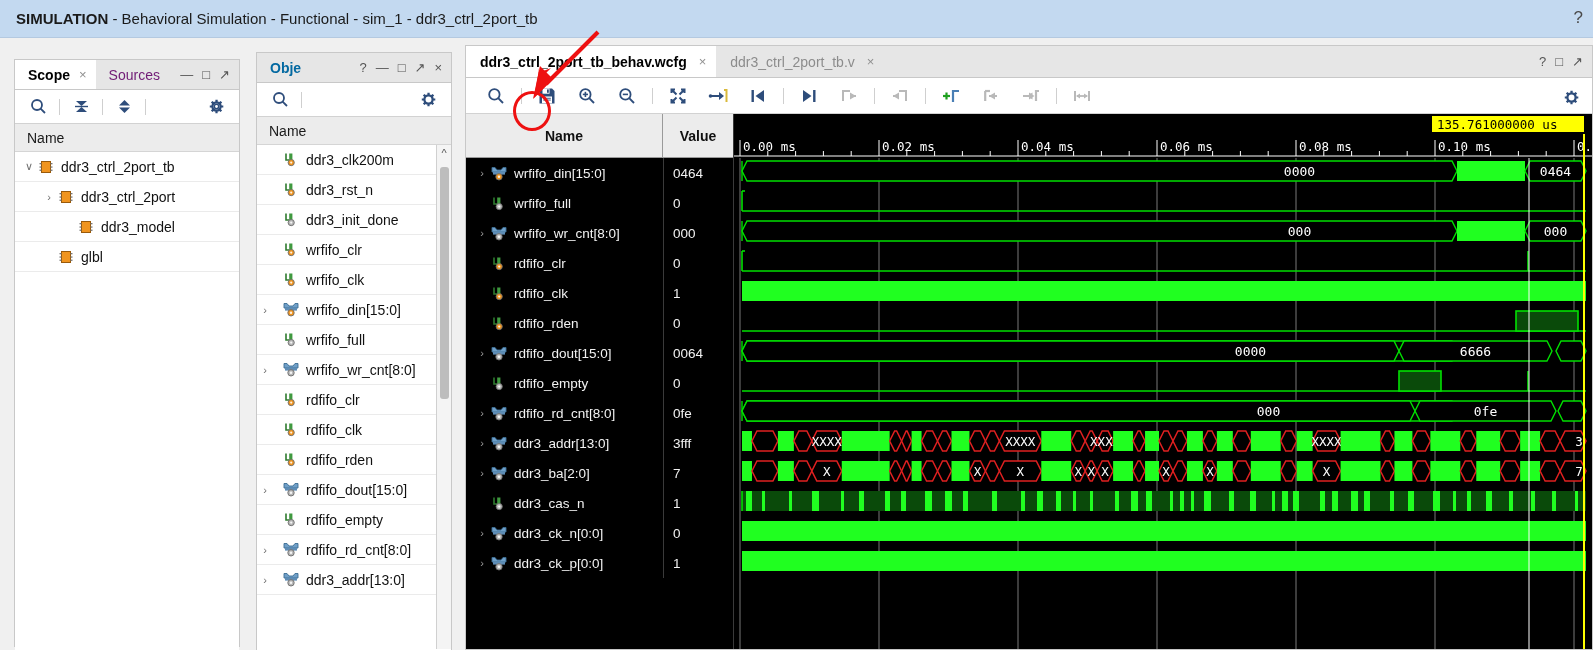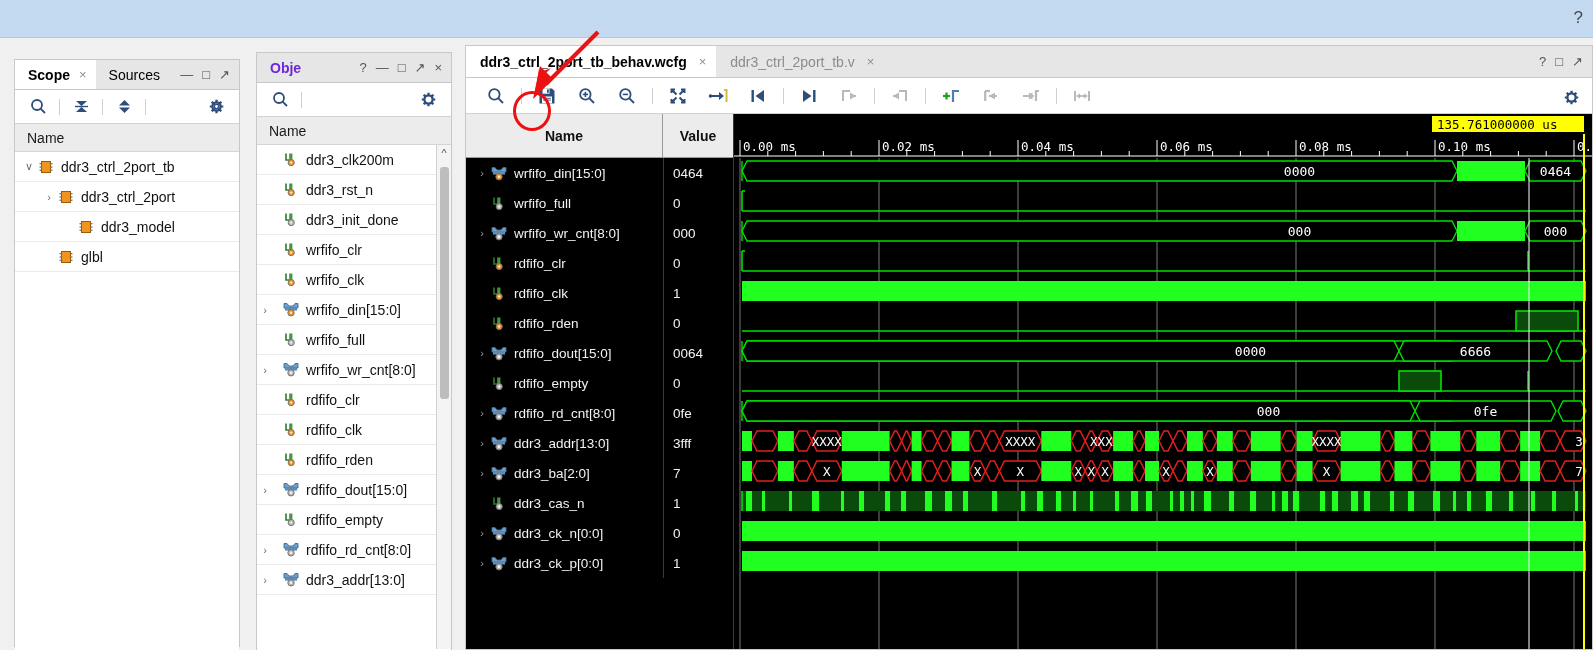--- a/index.html
+++ b/index.html
@@ -22,27 +22,27 @@
   .help-q { position: absolute; right: 10px; top: 8px; font-size: 17px; color: #4a4a4a; }
 
   
   .panel { position: absolute; background: #ffffff; border: 1px solid #c8c8c8; }
   .panel-tabs {
     height: 30px; background: #e6e6e6; display: flex; align-items: stretch;
     border-bottom: 1px solid #c8c8c8; position: relative;
   }
   .ptab {
     display: flex; align-items: center; padding: 0 9px 0 13px; font-size: 14px;
-    color: #000000; background: #e6e6e6; cursor: default; position: relative;
+    color: #701a75; background: #e6e6e6; cursor: default; position: relative;
   }
   .ptab.active { background: #ffffff; color: #000; font-weight: bold; }
   .ptab .x { margin-left: 9px; font-size: 13px; color: #909090; font-weight: normal; }
   .ptab-title {
     display: flex; align-items: center; padding: 0 8px 0 13px; font-size: 14px;
-    font-weight: bold; color: #6d28d9; background: #e6e6e6;
+    font-weight: bold; color: #0369a1; background: #e6e6e6;
   }
   .wtools { margin-left: auto; display: flex; align-items: center; gap: 9px; padding-right: 9px; color: #555; }
   .wtools span { font-size: 13px; line-height: 1; cursor: default; }
 
   .panel-toolbar {
     height: 34px; background: #fff; display: flex; align-items: center;
     border-bottom: 1px solid #d2d2d2; padding: 0 8px; gap: 1px;
   }
   .tbtn {
     width: 30px; height: 26px; display: flex; align-items: center; justify-content: center;
@@ -106,20 +106,23 @@
   .vscroll-track { position: absolute; background: #f4f4f4; border-left: 1px solid #d0d0d0; }
   .vscroll-thumb { position: absolute; background: #bdbdbd; border-radius: 3px; }
   .vscroll-arrow { position: absolute; text-align: center; color: #555; font-size: 11px; }
 </style>
 </head>
 <body>
 
 <div id="app">
 
   <div class="titlebar">
+    <div class="tbtext">
+      <b>SIMULATION</b><span> - Behavioral Simulation - Functional - sim_1 - ddr3_ctrl_2port_tb</span>
+    </div>
     <div class="help-q">?</div>
   </div>
 
   <div class="panel" id="scopePanel" style="left:14px; top:59px; width:226px; height:588px;">
     <div class="panel-tabs">
       <div class="ptab active">
         <span>Scope</span>
         <span class="x">×</span>
       </div>
       <div class="ptab">

